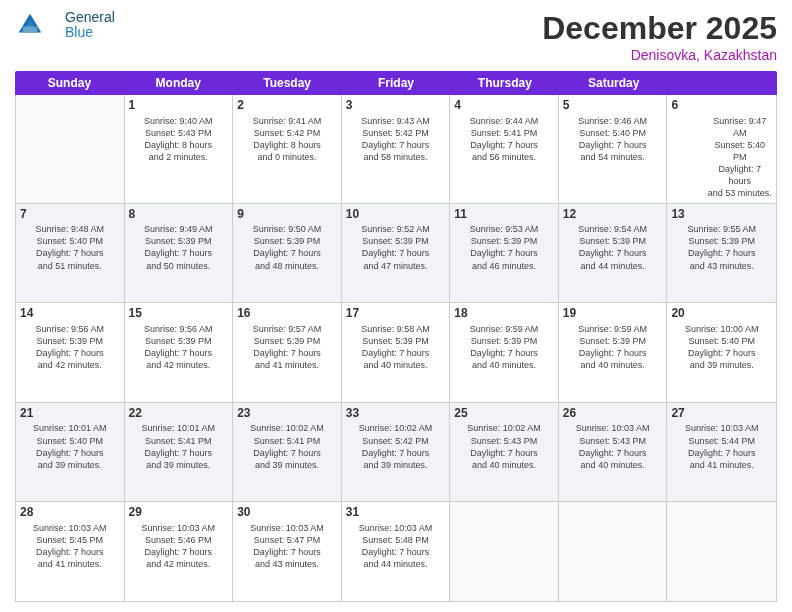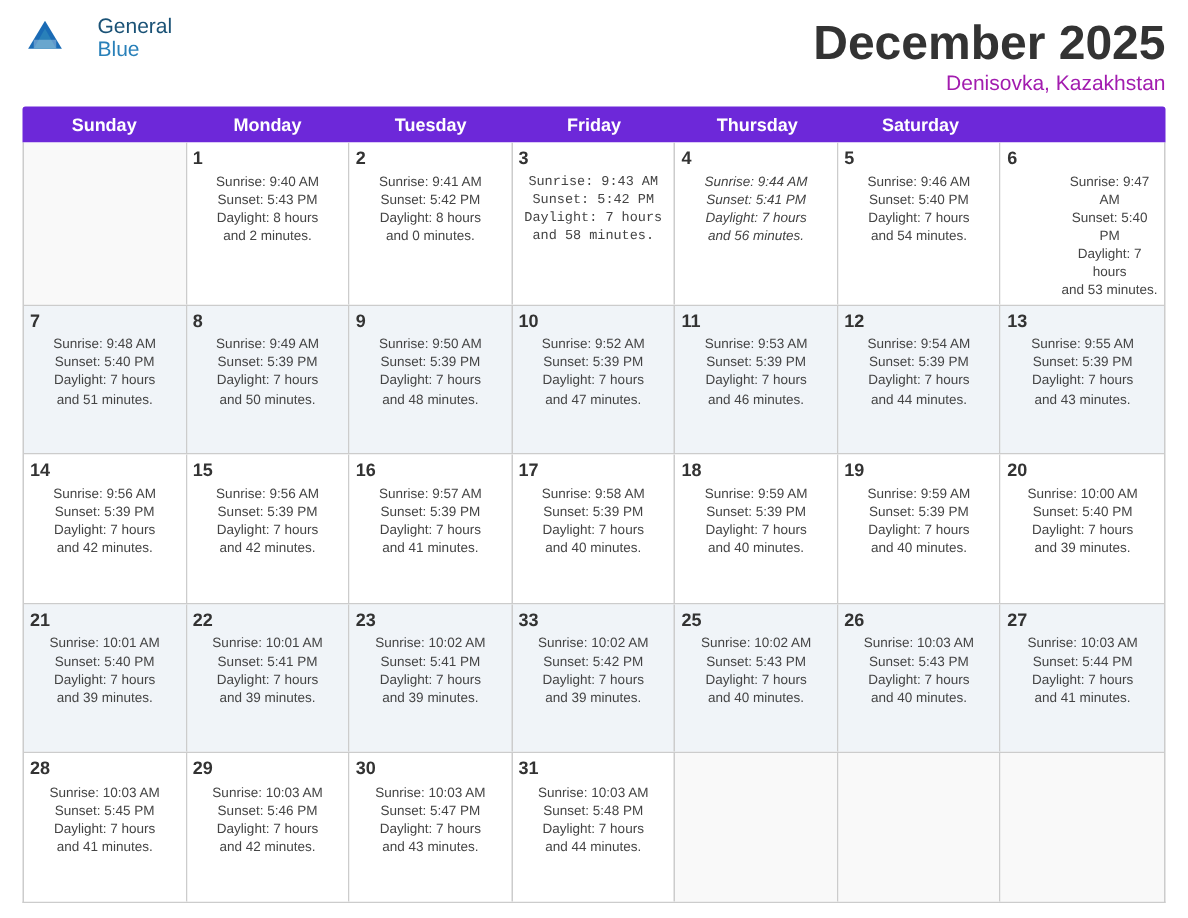--- a/index.html
+++ b/index.html
@@ -164,28 +164,28 @@
           </div>
           <div class="cal-cell">
             <span class="day-num">2</span>
             <div class="day-info" style="white-space: pre-line;">Sunrise: 9:41 AM
 Sunset: 5:42 PM
 Daylight: 8 hours
 and 0 minutes.</div>
           </div>
           <div class="cal-cell">
             <span class="day-num">3</span>
-            <div class="day-info" style="white-space: pre-line; font-family: Liberation Mono, monospace;">Sunrise: 9:43 AM
+            <div class="day-info" style="white-space: pre-line;">Sunrise: 9:43 AM
 Sunset: 5:42 PM
 Daylight: 7 hours
 and 58 minutes.</div>
           </div>
           <div class="cal-cell">
             <span class="day-num">4</span>
-            <div class="day-info" style="white-space: pre-line; font-style: italic;">Sunrise: 9:44 AM
+            <div class="day-info" style="white-space: pre-line;">Sunrise: 9:44 AM
 Sunset: 5:41 PM
 Daylight: 7 hours
 and 56 minutes.</div>
           </div>
           <div class="cal-cell">
             <span class="day-num">5</span>
             <div class="day-info" style="white-space: pre-line;">Sunrise: 9:46 AM
 Sunset: 5:40 PM
 Daylight: 7 hours
 and 54 minutes.</div>

